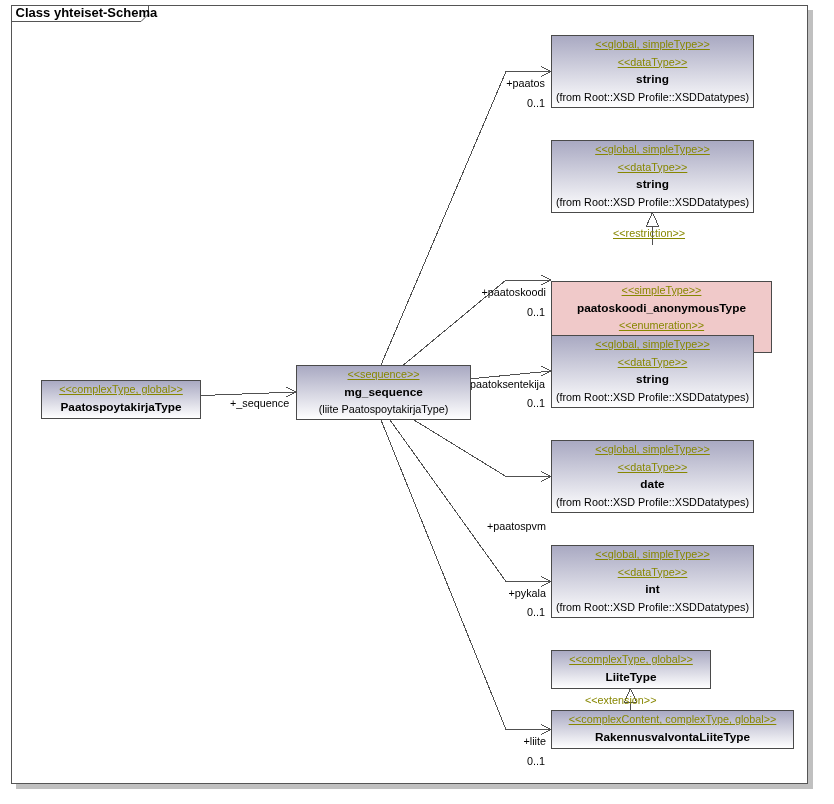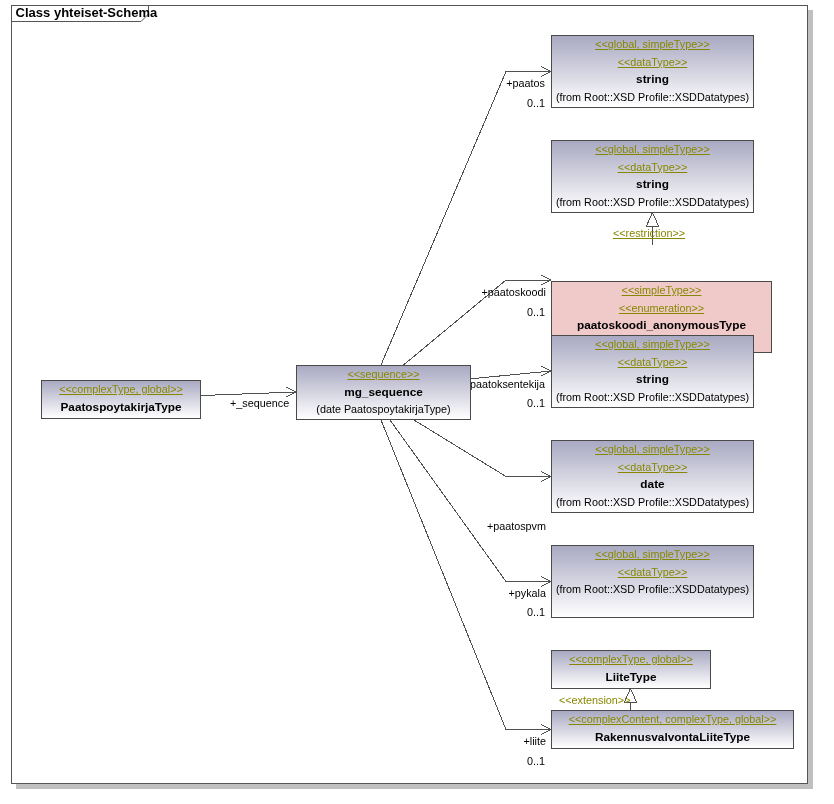--- a/index.html
+++ b/index.html
@@ -91,67 +91,68 @@
 
   <div class="elabel ealign-r" style="left:446px;top:492px;width:100px;margin-top:28px;">+paatospvm</div>
 
   <div class="elabel ealign-r" style="left:446px;top:587px;width:100px;">+pykala</div>
   <div class="elabel ealign-r" style="left:445px;top:606px;width:100px;">0..1</div>
 
   <div class="elabel ealign-r" style="left:446px;top:735px;width:100px;">+liite</div>
   <div class="elabel ealign-r" style="left:445px;top:755px;width:100px;">0..1</div>
 
   <div class="elabel stereo" style="left:613px;top:227px;text-decoration:underline;">&lt;&lt;restriction&gt;&gt;</div>
-  <div class="elabel stereo" style="left:559px;top:694px;">&lt;&lt;extension&gt;&gt;</div>
+  <div class="elabel stereo" style="left:585px;top:694px;">&lt;&lt;extension&gt;&gt;</div>
 
   <div class="node grad" id="n-string1" style="left: 551px; top: 35px; width: 203px; height: 73px;">
       <span class="ln stereo">&lt;&lt;global, simpleType&gt;&gt;</span>
       <span class="ln stereo">&lt;&lt;dataType&gt;&gt;</span>
       <span class="ln name">string</span>
       <span class="ln from">(from Root::XSD Profile::XSDDatatypes)</span>
     </div>
   <div class="node grad" id="n-string2" style="left: 551px; top: 140px; width: 203px; height: 73px;">
       <span class="ln stereo">&lt;&lt;global, simpleType&gt;&gt;</span>
       <span class="ln stereo">&lt;&lt;dataType&gt;&gt;</span>
       <span class="ln name">string</span>
       <span class="ln from">(from Root::XSD Profile::XSDDatatypes)</span>
     </div>
   <div class="node pink" id="n-paatoskoodi" style="left: 551px; top: 245px; width: 221px; height: 72px; margin-top: 36px;">
       <span class="ln stereo">&lt;&lt;simpleType&gt;&gt;</span>
+      <span class="ln name">paatoskoodi_anonymousType</span>
       <span class="ln stereo">&lt;&lt;enumeration&gt;&gt;</span>
-      <span class="ln name">paatoskoodi_anonymousType</span>
     </div>
   <div class="node grad" id="n-string3" style="left: 551px; top: 335px; width: 203px; height: 73px;">
       <span class="ln stereo">&lt;&lt;global, simpleType&gt;&gt;</span>
       <span class="ln stereo">&lt;&lt;dataType&gt;&gt;</span>
       <span class="ln name">string</span>
       <span class="ln from">(from Root::XSD Profile::XSDDatatypes)</span>
     </div>
   <div class="node grad" id="n-date" style="left: 551px; top: 440px; width: 203px; height: 73px;">
       <span class="ln stereo">&lt;&lt;global, simpleType&gt;&gt;</span>
       <span class="ln stereo">&lt;&lt;dataType&gt;&gt;</span>
       <span class="ln name">date</span>
       <span class="ln from">(from Root::XSD Profile::XSDDatatypes)</span>
     </div>
   <div class="node grad" id="n-int" style="left: 551px; top: 545px; width: 203px; height: 73px;">
       <span class="ln stereo">&lt;&lt;global, simpleType&gt;&gt;</span>
       <span class="ln stereo">&lt;&lt;dataType&gt;&gt;</span>
+      <span class="ln name">int</span>
       <span class="ln from">(from Root::XSD Profile::XSDDatatypes)</span>
     </div>
   <div class="node grad" id="n-liite" style="left: 551px; top: 650px; width: 160px; height: 39px;">
       <span class="ln stereo">&lt;&lt;complexType, global&gt;&gt;</span>
       <span class="ln name">LiiteType</span>
     </div>
   <div class="node grad" id="n-rakennus" style="left: 551px; top: 710px; width: 243px; height: 39px;">
       <span class="ln stereo">&lt;&lt;complexContent, complexType, global&gt;&gt;</span>
       <span class="ln name">RakennusvalvontaLiiteType</span>
     </div>
   <div class="node grad" id="n-paatos" style="left: 41px; top: 380px; width: 160px; height: 39px;">
       <span class="ln stereo">&lt;&lt;complexType, global&gt;&gt;</span>
       <span class="ln name">PaatospoytakirjaType</span>
     </div>
   <div class="node grad" id="n-mgseq" style="left: 296px; top: 365px; width: 175px; height: 55px;">
       <span class="ln stereo">&lt;&lt;sequence&gt;&gt;</span>
       <span class="ln name">mg_sequence</span>
-      <span class="ln from">(date PaatospoytakirjaType)</span>
+      <span class="ln from">(liite PaatospoytakirjaType)</span>
     </div>
 
 </div>
 
 </body></html>

